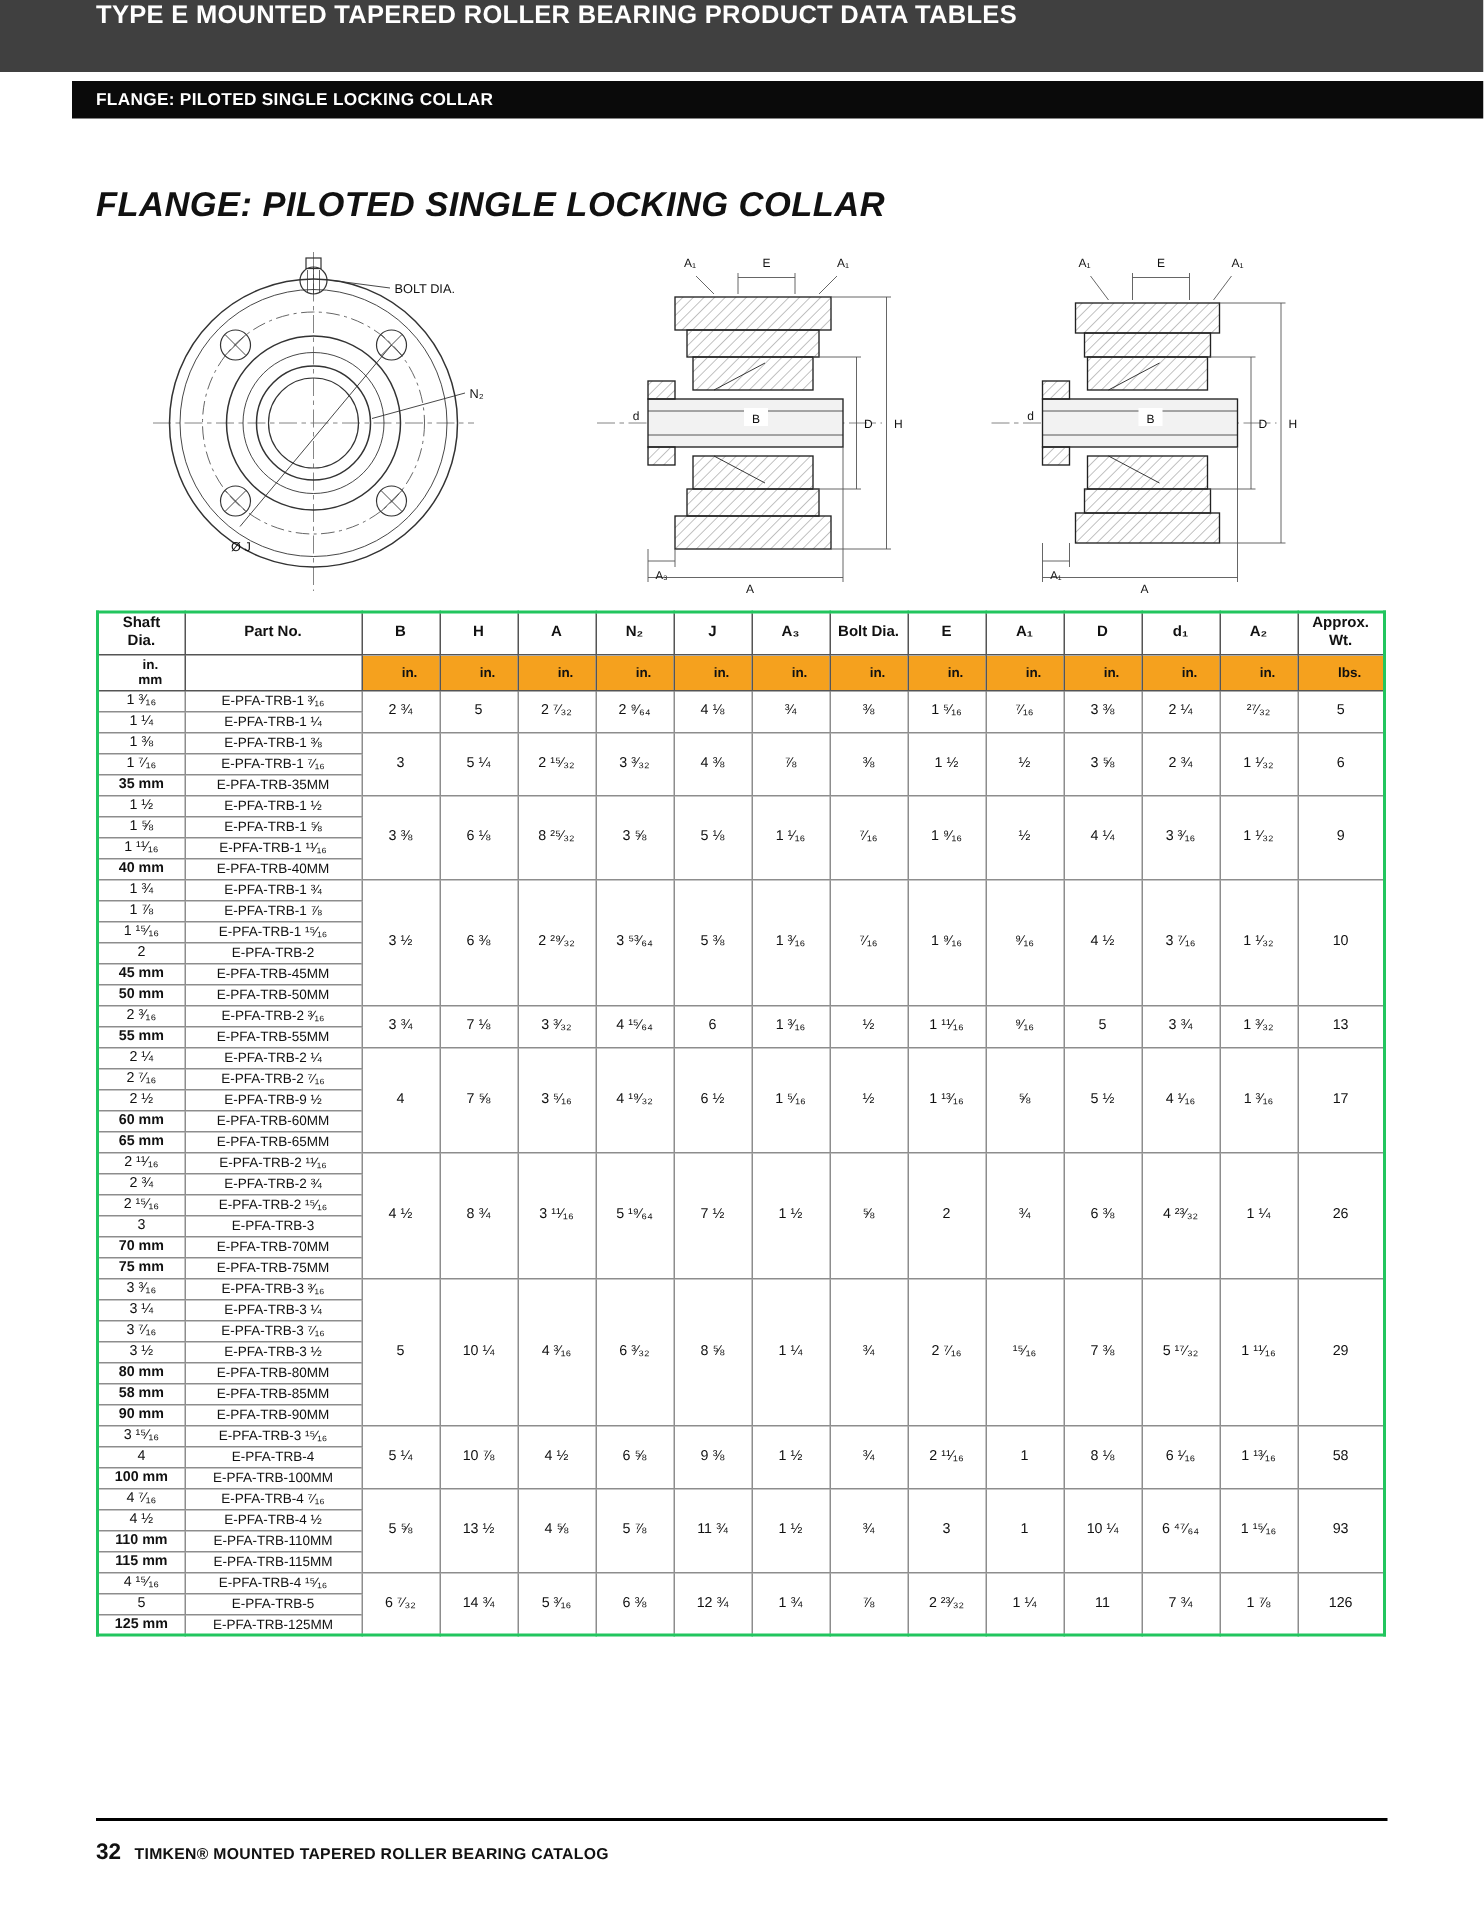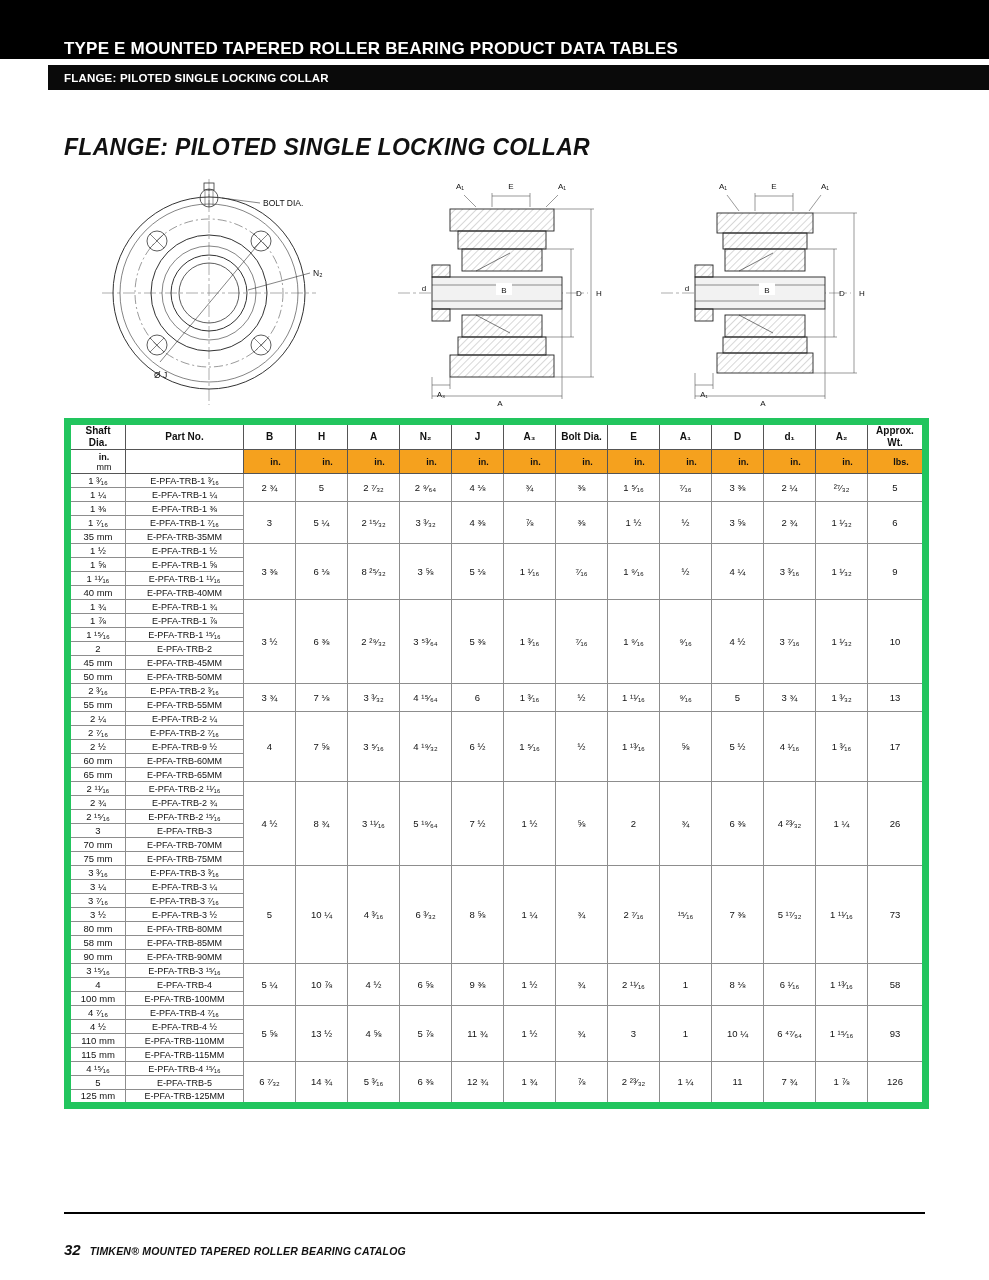--- a/index.html
+++ b/index.html
@@ -2,62 +2,62 @@
 <html><head>
 <meta charset="utf-8">
 <style>
   * { margin:0; padding:0; box-sizing:border-box; }
   html,body { background:#fff; }
   body {
     width:989px; height:1280px; position:relative; overflow:hidden;
     font-family:"Liberation Sans", sans-serif; color:#111;
   }
   .topbar {
-    background:#000000; color:#fff; height:59px;
-    display:flex; align-items:flex-end; padding-left:64px;
+    background:#404040; color:#fff; height:48px;
+    display:flex; align-items:flex-start; padding-left:64px;
     font-size:17px; font-weight:bold; letter-spacing:.2px;
   }
   .subbar {
     background:#0a0a0a; color:#fff; height:25px; margin-top:6px; margin-left:48px;
     display:flex; align-items:center; padding-left:16px;
     font-size:11.5px; font-weight:bold; letter-spacing:.2px;
   }
   .page-title {
     margin:44px 0 12px 64px;
     font-size:23px; font-weight:bold; font-style:italic; letter-spacing:.3px;
   }
   .drawings { display:flex; gap:28px; margin-left:64px; height:237px; align-items:flex-start; }
   svg text { font-family:"Liberation Sans", sans-serif; }
 
   table.data {
     border-collapse:collapse; table-layout:fixed;
     margin:8px 0 0 64px; width:858px;
-    border:7px solid #22c55e;
+    border:2px solid #22c55e;
   }
   .data th, .data td {
     border:1px solid #8d8d8d; text-align:center; vertical-align:middle;
     padding:0 1px; overflow:hidden;
   }
   .data thead th { border-color:#555; background:#fff; }
   .col-label { font-size:10px; font-weight:bold; height:28px; white-space:pre-line; line-height:12px; }
   .unit-cell { height:24px; font-size:9px; font-weight:bold; }
   .unit-cell div { line-height:10px;padding-left:12px; }
   .unit-cell.orange { background:#F5A11E; }
-  .bold { font-weight:normal; }
+  .bold { font-weight:bold; }
   tbody td { height:14px; line-height:12px; font-size:9.5px; }
   td.shaft { font-size:9.5px; }
   td.part  { font-size:9px; }
   td.val   { font-size:9.5px; }
   tr.gs td { border-top:1px solid #3a3a3a; }
   tbody tr td { border-color:#9a9a9a; }
 
   .footer {
     position:absolute; top:1212px; left:64px; right:64px;
-    border-top:2px solid #000; padding-top:19px;
-    display:flex; align-items:baseline; gap:9px;font-style:italic;
+    border-top:2px solid #000; padding-top:4px;
+    display:flex; align-items:baseline; gap:9px;
   }
   .footer .pageno { font-size:15px; font-weight:bold; }
   .footer .cat    { font-size:10.5px; font-weight:bold; letter-spacing:.2px;margin-top:12px; }
 </style>
 </head>
 <body>
 
 <div class="topbar">
   <span>TYPE E MOUNTED TAPERED ROLLER BEARING PRODUCT DATA TABLES</span>
 </div>
@@ -509,21 +509,21 @@
         <td rowspan="7" class="val">4 ³⁄₁₆</td>
         <td rowspan="7" class="val">6 ³⁄₃₂</td>
         <td rowspan="7" class="val">8 ⅝</td>
         <td rowspan="7" class="val">1 ¼</td>
         <td rowspan="7" class="val">¾</td>
         <td rowspan="7" class="val">2 ⁷⁄₁₆</td>
         <td rowspan="7" class="val">¹⁵⁄₁₆</td>
         <td rowspan="7" class="val">7 ⅜</td>
         <td rowspan="7" class="val">5 ¹⁷⁄₃₂</td>
         <td rowspan="7" class="val">1 ¹¹⁄₁₆</td>
-        <td rowspan="7" class="val">73</td>
+        <td rowspan="7" class="val">29</td>
       </tr>
       <tr>
         <td class="shaft">3 ¼</td>
         <td class="part">E-PFA-TRB-3 ¼</td>
       </tr>
       <tr>
         <td class="shaft">3 ⁷⁄₁₆</td>
         <td class="part">E-PFA-TRB-3 ⁷⁄₁₆</td>
       </tr>
       <tr>

